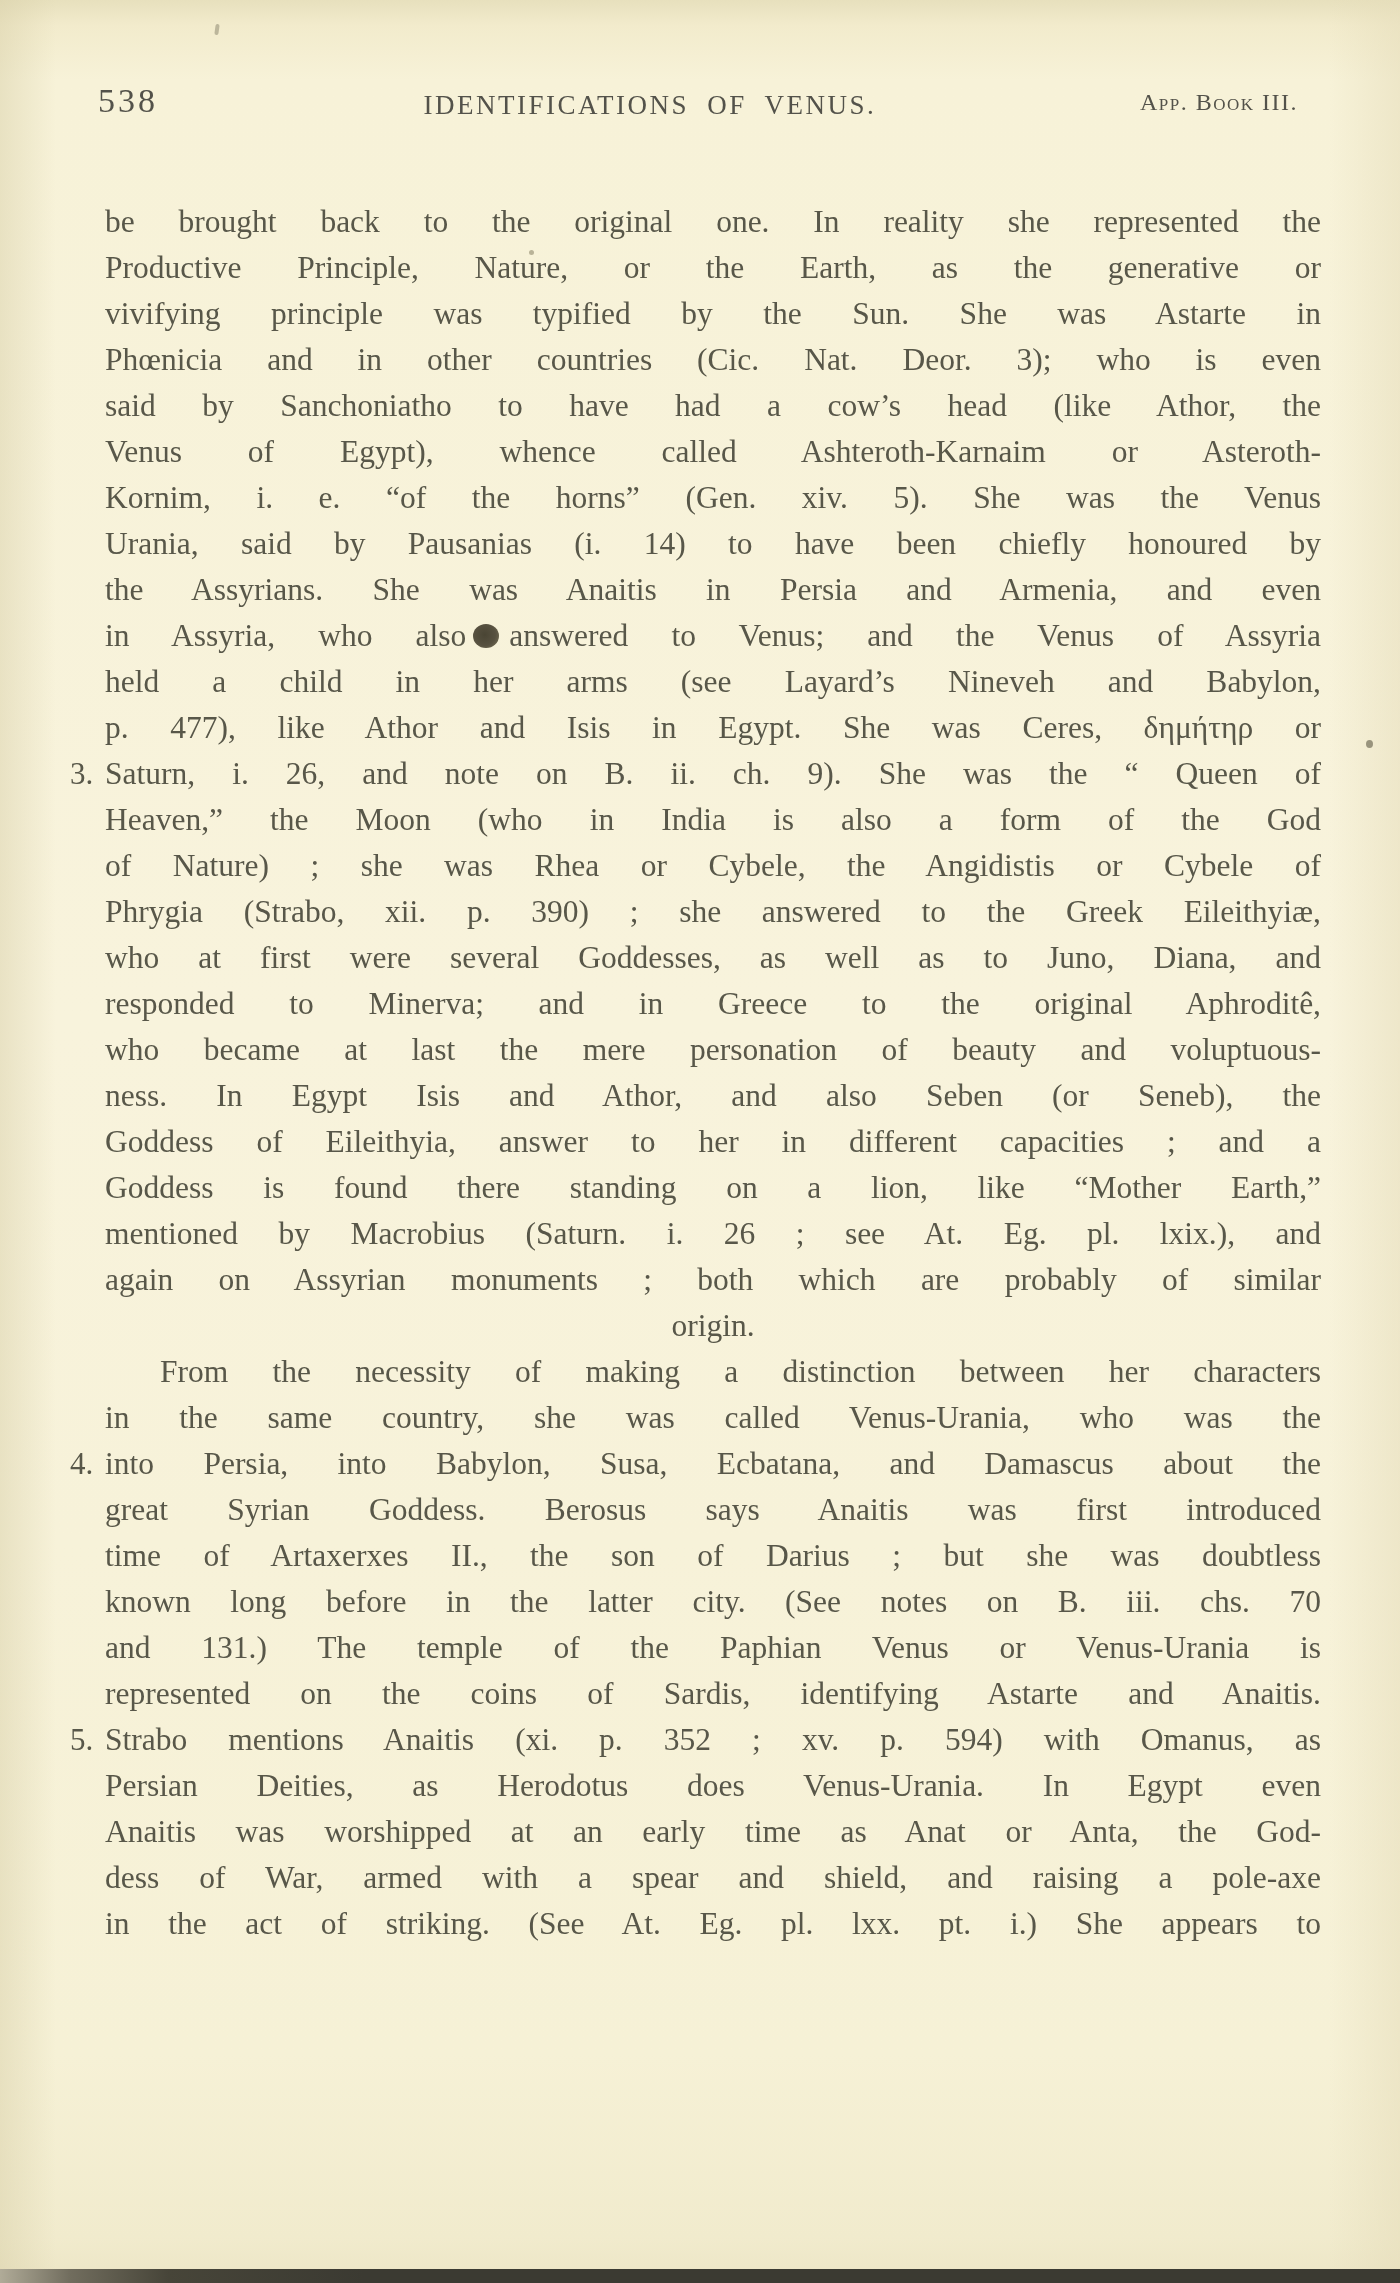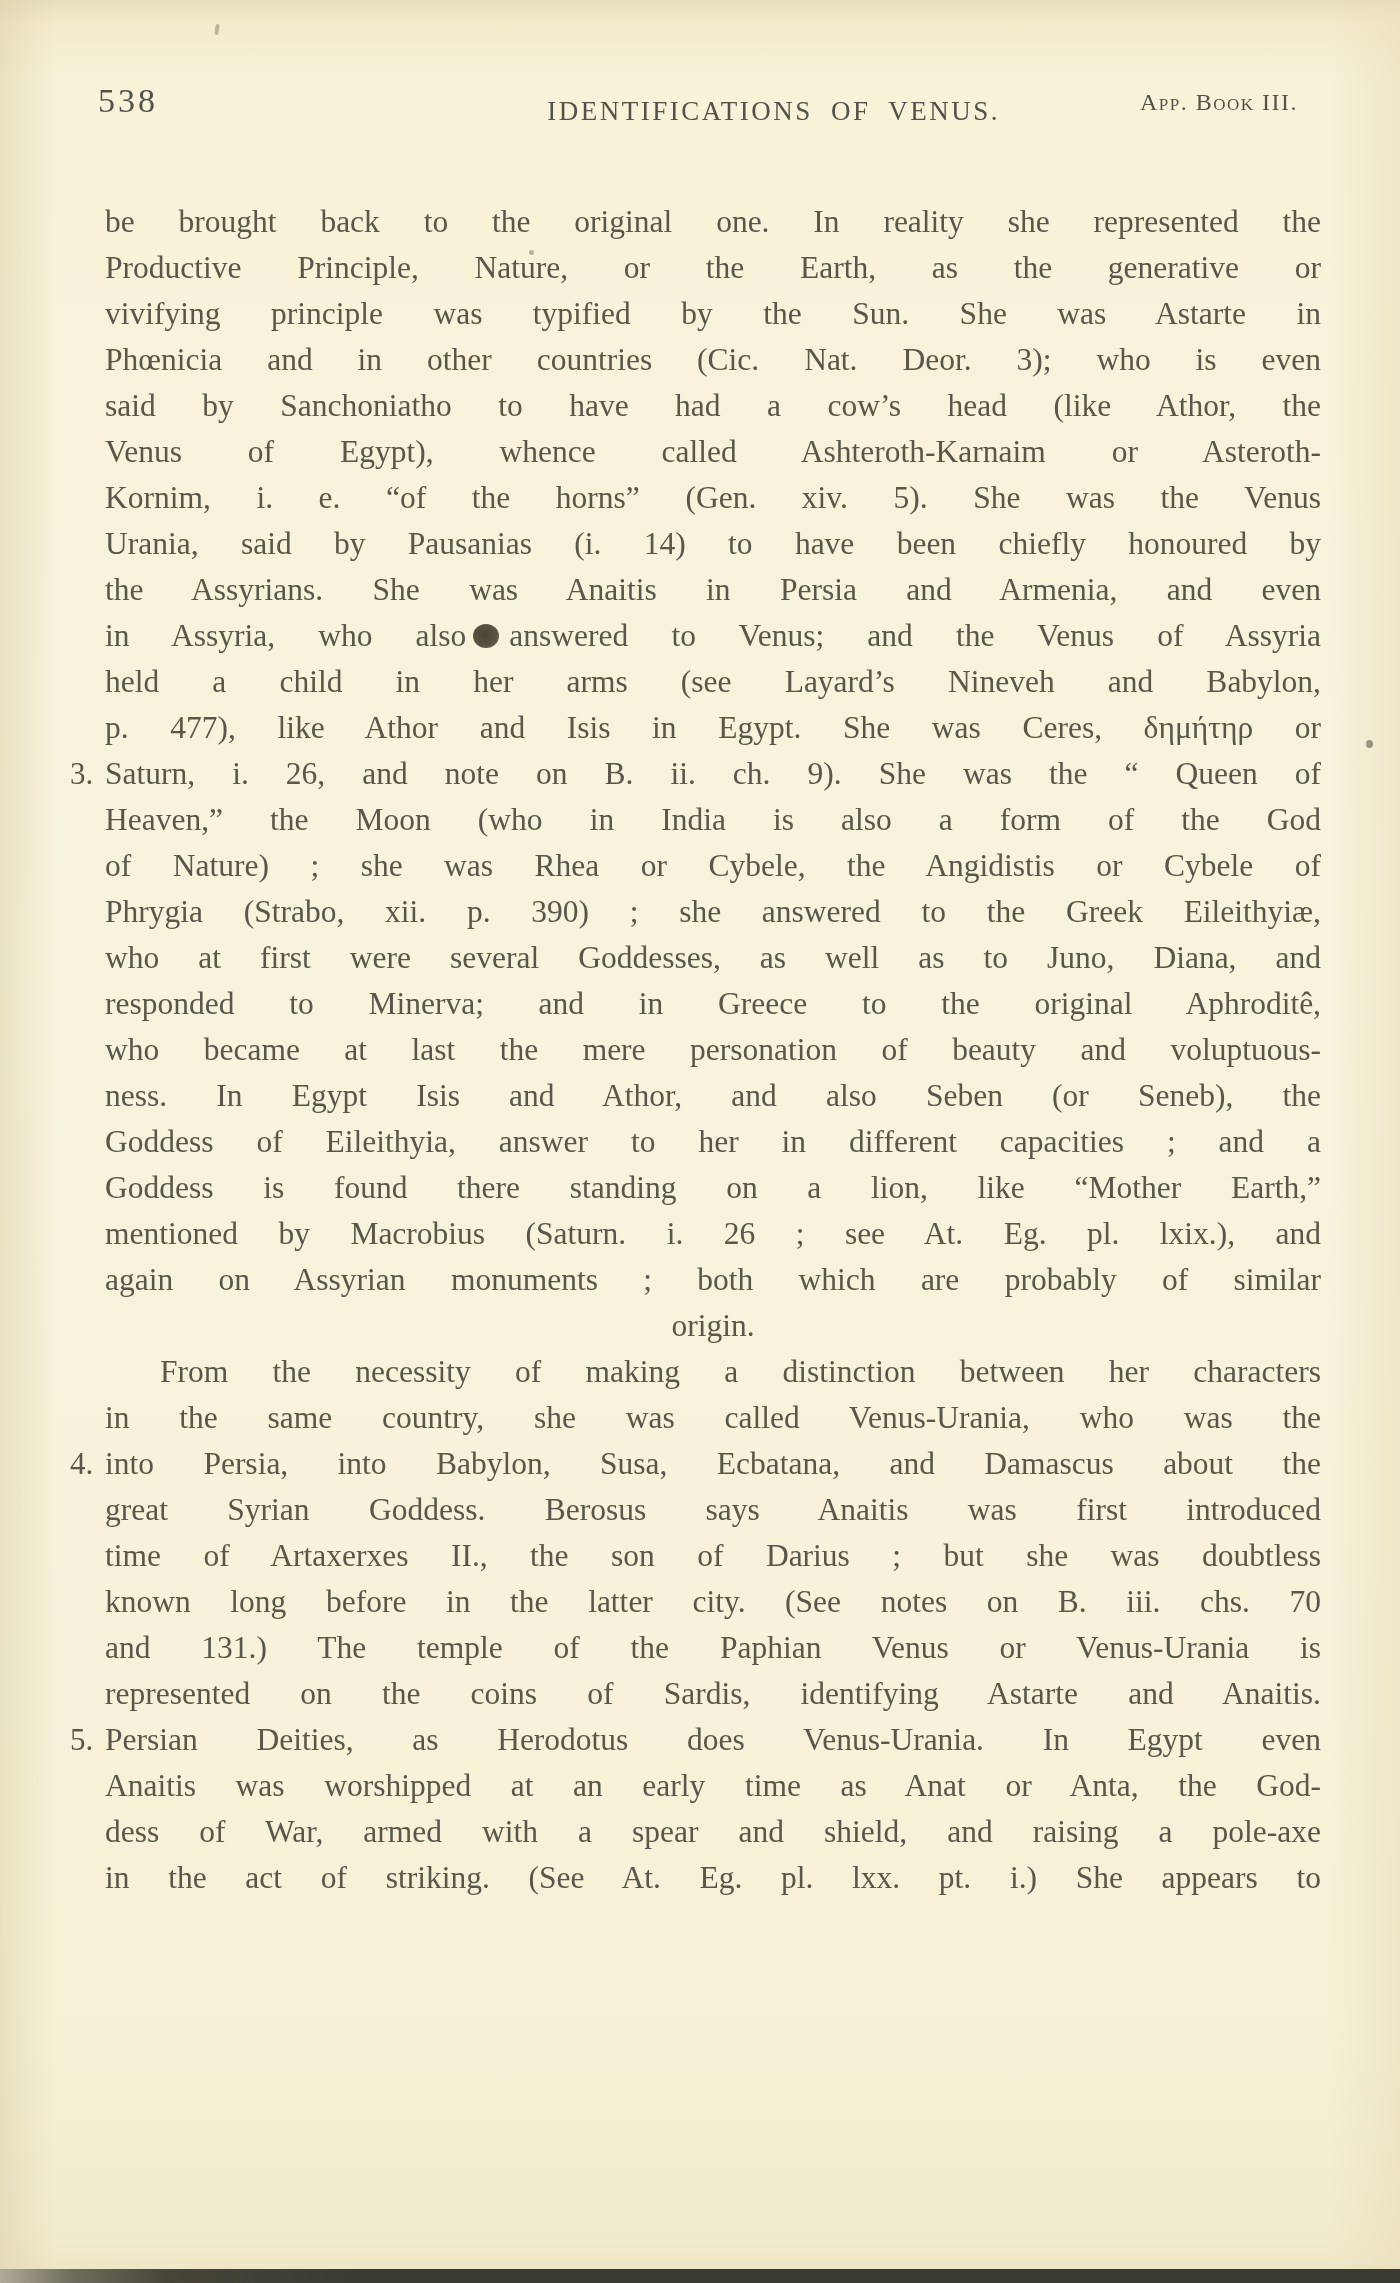--- a/index.html
+++ b/index.html
@@ -19,24 +19,23 @@
       #f7f2d8;
   }
 
   
   .page-number {
     position: absolute; left: 98px; top: 82px;
     font-size: 34px; letter-spacing: 3px; color: #53524a;
   }
   .running-title {
     position: absolute; left: 300px; top: 90px; width: 700px;
-    text-align: right;
+    text-align: center;
     font-size: 27px; letter-spacing: 2.5px; word-spacing: 9px;
     color: #53524a;
-    margin-top: 6px;
   }
   .book-label {
     position: absolute; right: 102px; top: 89px;
     font-size: 24px; font-variant: small-caps; letter-spacing: 1.5px;
     color: #53524a;
   }
 
   
   .text-column {
     position: absolute; left: 105px; top: 199px; width: 1216px;
@@ -116,20 +115,21 @@
       <div class="line">again on Assyrian monuments ; both which are probably of similar</div>
       <div class="line no-just">origin.</div>
       <div class="line indent">From the necessity of making a distinction between her characters</div>
       <div class="line">in the same country, she was called Venus-Urania, who was the</div>
       <div class="line">into Persia, into Babylon, Susa, Ecbatana, and Damascus about the</div>
       <div class="line">great Syrian Goddess.  Berosus says Anaitis was first introduced</div>
       <div class="line">time of Artaxerxes II., the son of Darius ;  but she was doubtless</div>
       <div class="line">known long before in the latter city.  (See notes on B. iii. chs. 70</div>
       <div class="line">and 131.)  The temple of the Paphian Venus or Venus-Urania is</div>
       <div class="line">represented on the coins of Sardis, identifying Astarte and Anaitis.</div>
+      <div class="line">Strabo mentions Anaitis (xi. p. 352 ; xv. p. 594) with Omanus, as</div>
       <div class="line">Persian Deities, as Herodotus does Venus-Urania.  In Egypt even</div>
       <div class="line">Anaitis was worshipped at an early time as Anat or Anta, the God-</div>
       <div class="line">dess of War, armed with a spear and shield, and raising a pole-axe</div>
       <div class="line">in the act of striking.  (See At. Eg. pl. lxx. pt. i.)  She appears to</div>
     </div>
 
   <div class="ink-blot"></div>
   <div class="speck-right"></div>
   <div class="speck-top"></div>
   <div class="speck-under-title"></div>

